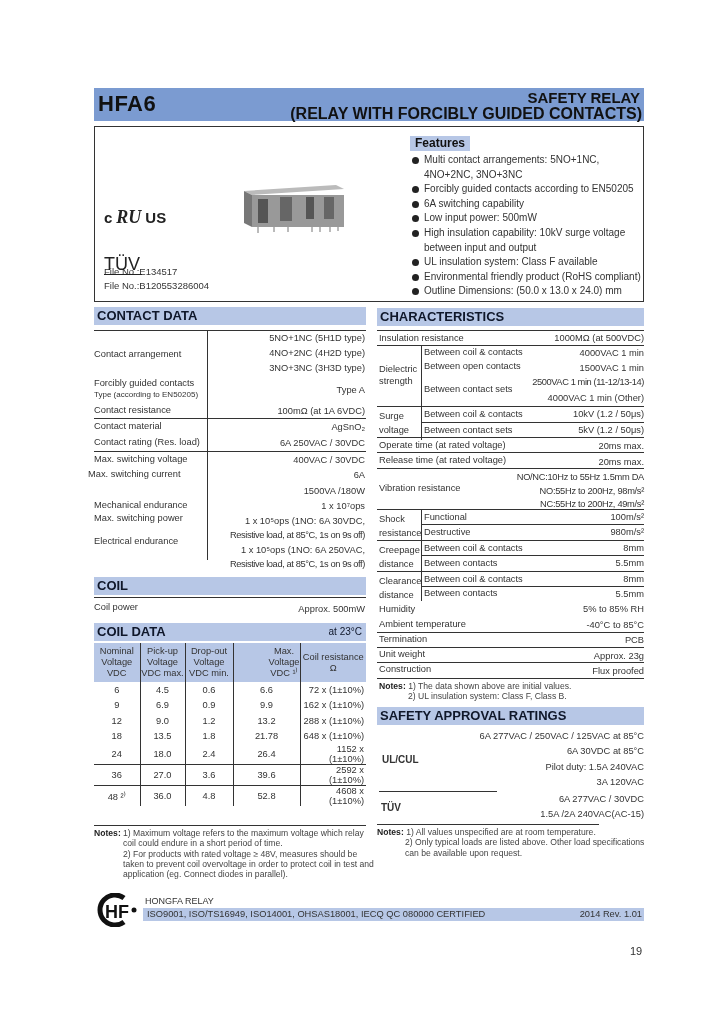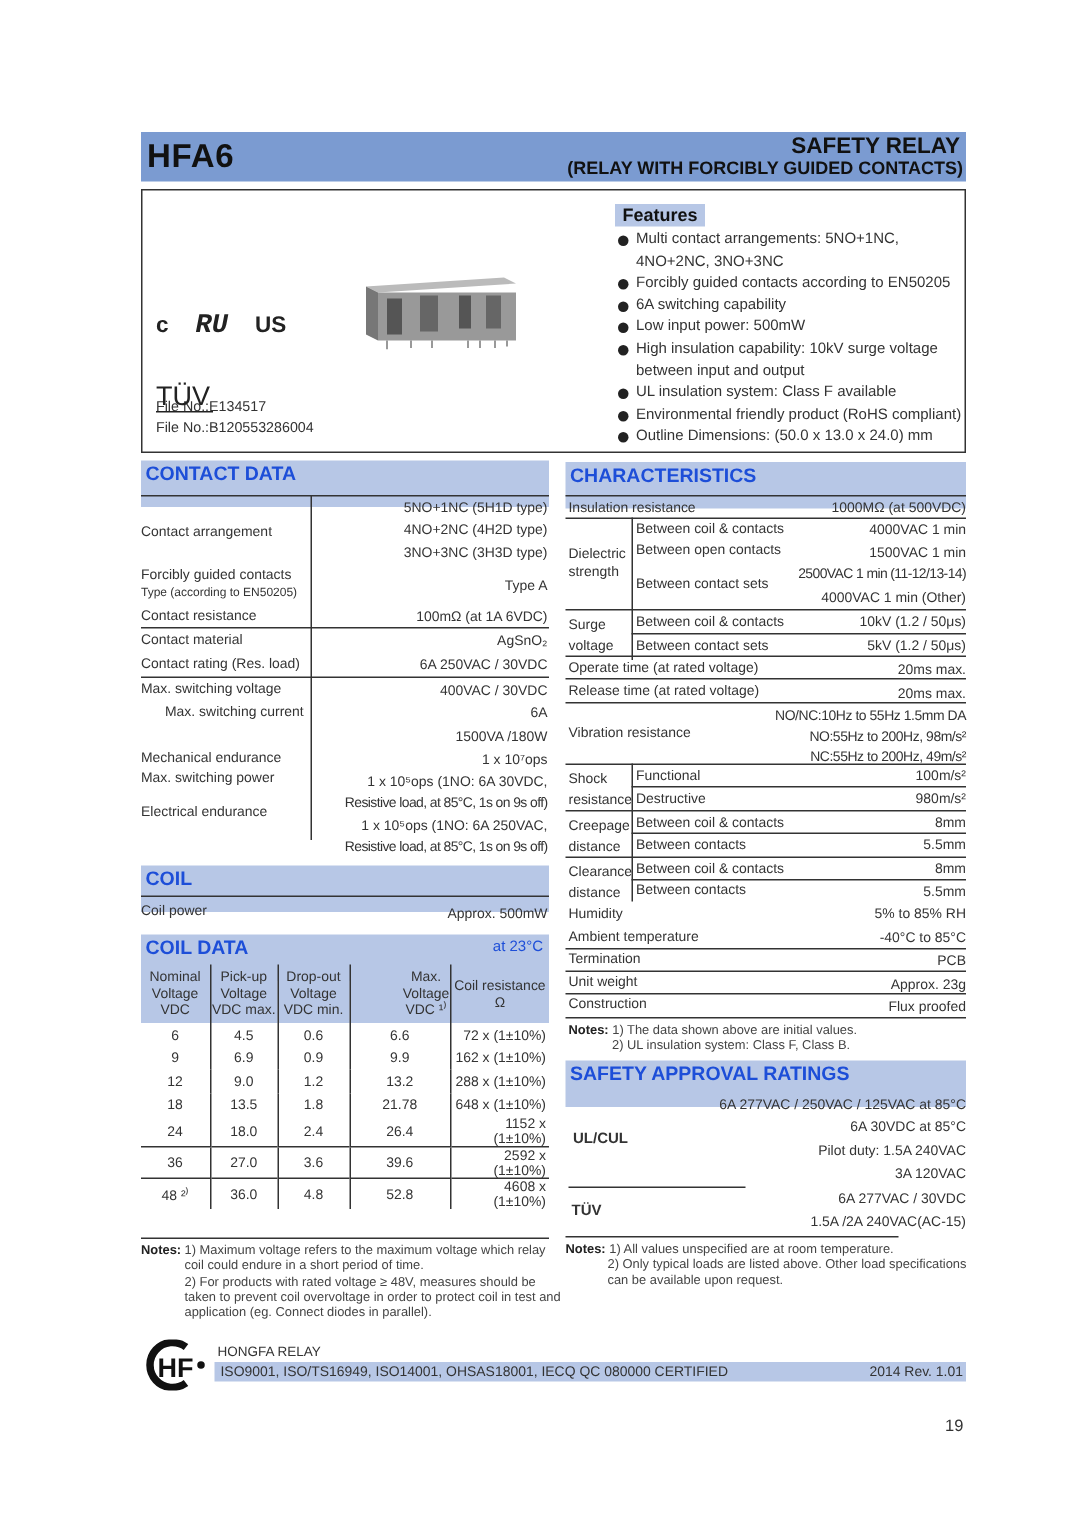--- a/index.html
+++ b/index.html
@@ -2,34 +2,34 @@
 <html><head>
 <meta charset="utf-8">
 <style>
   * { box-sizing: border-box; margin: 0; padding: 0; }
   html, body { width: 720px; height: 1012px; background: #ffffff; }
   body { font-family: "Liberation Sans", sans-serif; color: #222; font-size: 10px; position: relative; overflow: hidden; }
   .abs { position: absolute; }
   .titlebar { left: 94px; top: 88px; width: 550px; height: 33px; background: #7b9bd1; }
   .titlebar .model { position: absolute; left: 4px; top: 3px; font-size: 22px; font-weight: bold; color: #111; letter-spacing: 0.5px; }
   .titlebar .t1 { position: absolute; right: 4px; top: 1px; font-size: 15px; font-weight: bold; color: #111; }
-  .titlebar .t2 { position: absolute; right: 2px; top: 17px; font-size: 12px; font-weight: bold; color: #111; }
+  .titlebar .t2 { position: absolute; right: 2px; top: 17px; font-size: 16px; font-weight: bold; color: #111; }
 
   .topbox { left: 94px; top: 126px; width: 550px; height: 176px; border: 1px solid #333; }
   .cert-ul { left: 104px; top: 207px; font-size: 15px; font-weight: bold; color: #222; }
-  .cert-ul .ul { font-size: 18px; font-family: Liberation Mono, monospace; font-style: italic; margin: 0 18px; }
+  .cert-ul .ul { font-size: 18px; font-family: Liberation Serif, serif; font-style: italic; margin: 0 4px; }
   .fileno { font-size: 9.5px; color: #333; }
   .tuv { left: 104px; top: 254px; font-size: 18px; color: #222; border-bottom: 1px solid #222; line-height: 20px; padding-right: 2px; }
   .relay-img { left: 240px; top: 183px; width: 110px; height: 50px; }
   .features-title { left: 410px; top: 136px; width: 60px; height: 15px; background: #b7c7e6; font-size: 12px; font-weight: bold; padding-left: 5px; line-height: 15px; color: #111; }
   .feat-list { left: 410px; top: 153px; width: 235px; list-style: none; }
   .feat-list li { position: relative; padding-left: 14px; font-size: 10px; line-height: 14.6px; color: #333; }
   .feat-list li::before { content: ""; position: absolute; left: 2px; top: 4px; width: 7px; height: 7px; border-radius: 50%; background: #222; }
 
-  .sec-head { height: 31px; background: #b7c7e6; font-size: 13px; font-weight: bold; color: #1d4ed8; padding-left: 3px; line-height: 18px; }
+  .sec-head { height: 18px; background: #b7c7e6; font-size: 13px; font-weight: bold; color: #0f172a; padding-left: 3px; line-height: 18px; }
   .sec-head .right { position: absolute; right: 4px; font-size: 10px; font-weight: normal; }
 
   .row { position: absolute; font-size: 9.3px; color: #333; white-space: nowrap; }
   .rv { text-align: right; }
   .hline { position: absolute; height: 1px; background: #333; }
   .vline { position: absolute; width: 1px; background: #333; }
 
   .coil-tbl { position: absolute; left: 94px; top: 643px; width: 272px; border-collapse: collapse; font-size: 9.3px; color: #333; }
   .coil-tbl th { background: #b7c7e6; font-weight: normal; font-size: 9.3px; line-height: 11px; padding: 3px 0; border-right: 1px solid #333; color: #333; }
   .coil-tbl th:last-child { border-right: none; }
@@ -111,21 +111,21 @@
 <div class="hline" style="left:94px; top:418px; width:272px;"></div>
 
 <div class="row" style="left:94px; top:421px;">Contact material</div>
 <div class="row rv" style="right:355px; top:422px;">AgSnO₂</div>
 <div class="row" style="left:94px; top:437px;">Contact rating (Res. load)</div>
 <div class="row rv" style="right:355px; top:438px;">6A 250VAC / 30VDC</div>
 <div class="hline" style="left:94px; top:451px; width:272px;"></div>
 
 <div class="row" style="left:94px; top:454px;">Max. switching voltage</div>
 <div class="row rv" style="right:355px; top:455px;">400VAC / 30VDC</div>
-<div class="row" style="left:110px; top:469px;">Max. switching current</div>
+<div class="row" style="left:88px; top:469px;">Max. switching current</div>
 <div class="row rv" style="right:355px; top:470px;">6A</div>
 <div class="row" style="left:94px; top:513px;">Max. switching power</div>
 <div class="row rv" style="right:355px; top:486px;">1500VA /180W</div>
 <div class="row" style="left:94px; top:500px;">Mechanical endurance</div>
 <div class="row rv" style="right:355px; top:501px;">1 x 10⁷ops</div>
 
 <div class="row" style="left:94px; top:536px;">Electrical endurance</div>
 <div class="row rv" style="right:355px; top:516px;">1 x 10⁵ops (1NO: 6A 30VDC,</div>
 <div class="row rv" style="right:355px; top:530px; letter-spacing:-0.4px;">Resistive load, at 85°C, 1s on 9s off)</div>
 <div class="row rv" style="right:355px; top:545px;">1 x 10⁵ops (1NO: 6A 250VAC,</div>

